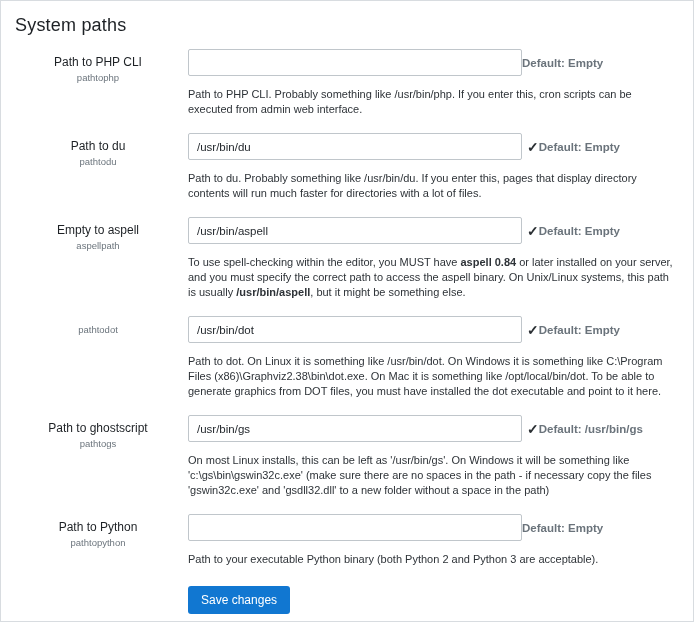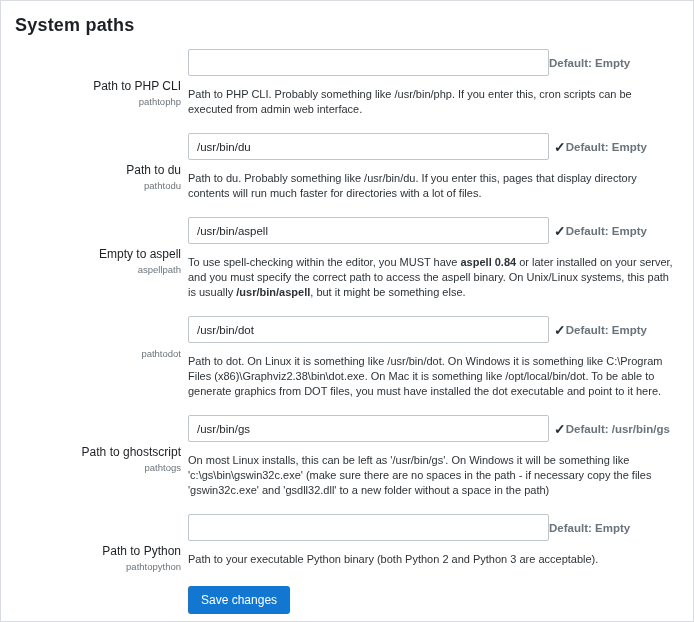--- a/index.html
+++ b/index.html
@@ -10,49 +10,48 @@
     background: #ffffff;
     border: 1px solid #d8dce0;
     font-family: "Liberation Sans", sans-serif;
     color: #24292e;
     overflow: hidden;
   }
   .container { padding: 12px 14px 0 14px; }
 
   .page-title {
     font-size: 18px;
-    font-weight: 700;
+    font-weight: 400;
     color: #1d2125;
     margin: 2px 0 13px 0;
     letter-spacing: 0.2px;
   }
 
   .setting-row { display: flex; align-items: flex-start; }
   .label-col {
     width: 166px;
     flex: none;
-    text-align: right;
+    text-align: center;
     padding-top: 6px;
-    margin-top: 24px;
   }
   .setting-label {
     display: block;
     font-size: 12px;
     line-height: 1.25;
     color: #1d2125;
   }
   .setting-shortname {
     font-size: 9.5px;
     color: #6c757d;
     margin-top: 2px;
   }
   .form-col { margin-left: 7px; flex: 1; min-width: 0; }
   .input-line { display: flex; align-items: center; }
   .path-input {
-    width: 361px;
+    width: 334px;
     height: 27px;
     flex: none;
     border: 1px solid #c0c6cb;
     border-radius: 2px;
     padding: 0 8px;
     font-size: 11.5px;
     font-family: "Liberation Sans", sans-serif;
     color: #24292e;
     background: #fff;
     outline: none;

